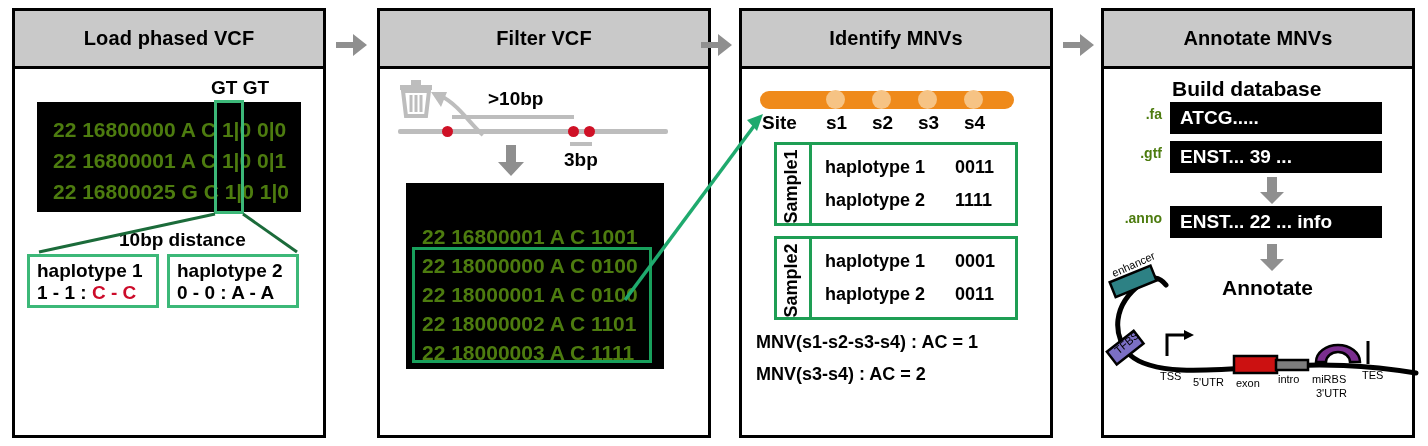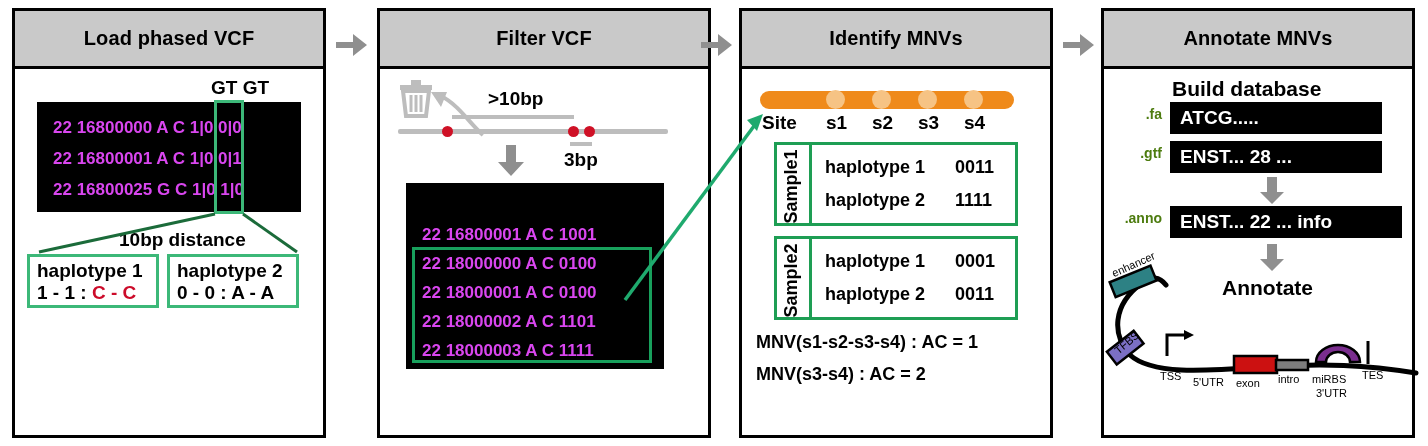--- a/index.html
+++ b/index.html
@@ -55,22 +55,22 @@
     width: 32px;
     height: 26px;
   }
 
   
   .codebox {
     position: absolute;
     background: #000000;
   }
   .codeline {
-    color: #d946ef;
-    font-size: 17px;
+    color: #4d7c0f;
+    font-size: 21px;
     font-weight: bold;
     white-space: pre;
     font-family: "Liberation Sans", sans-serif;
   }
 
   .lbl {
     position: absolute;
     font-size: 17px;
     font-weight: bold;
     color: #000000;
@@ -359,29 +359,29 @@
 
       <div class="lbl" style="left:68px; top:8px; font-size:21px;">Build database</div>
 
       <div class="dbrow-label" style="left:14px; top:37px; width:44px;">.fa</div>
       <div class="dbrow-box" style="left:66px; top:33px; width:212px; height:32px;">
         <span>ATCG.....</span>
       </div>
 
       <div class="dbrow-label" style="left:8px; top:76px; width:50px;">.gtf</div>
       <div class="dbrow-box" style="left:66px; top:72px; width:212px; height:32px;">
-        <span>ENST... 28 ...</span>
+        <span>ENST... 39 ...</span>
       </div>
 
       <svg style="position:absolute; left:156px; top:108px; width:24px; height:28px;" viewBox="0 0 24 28">
         <path d="M7 0 H17 V15 H24 L12 27 L0 15 H7 Z" fill="#8f8f8f"></path>
       </svg>
 
       <div class="dbrow-label" style="left:0px; top:141px; width:58px;">.anno</div>
-      <div class="dbrow-box" style="left:66px; top:137px; width:232px; height:32px;">
+      <div class="dbrow-box" style="left:66px; top:137px; width:212px; height:32px;">
         <span>ENST... 22 ... info</span>
       </div>
 
       <svg style="position:absolute; left:156px; top:175px; width:24px; height:28px;" viewBox="0 0 24 28">
         <path d="M7 0 H17 V15 H24 L12 27 L0 15 H7 Z" fill="#8f8f8f"></path>
       </svg>
 
       <div class="lbl" style="left:118px; top:207px; font-size:21px;">Annotate</div>
 
       <svg style="position:absolute; left:0px; top:194px; width:314px; height:125px;" viewBox="0 0 314 125">

